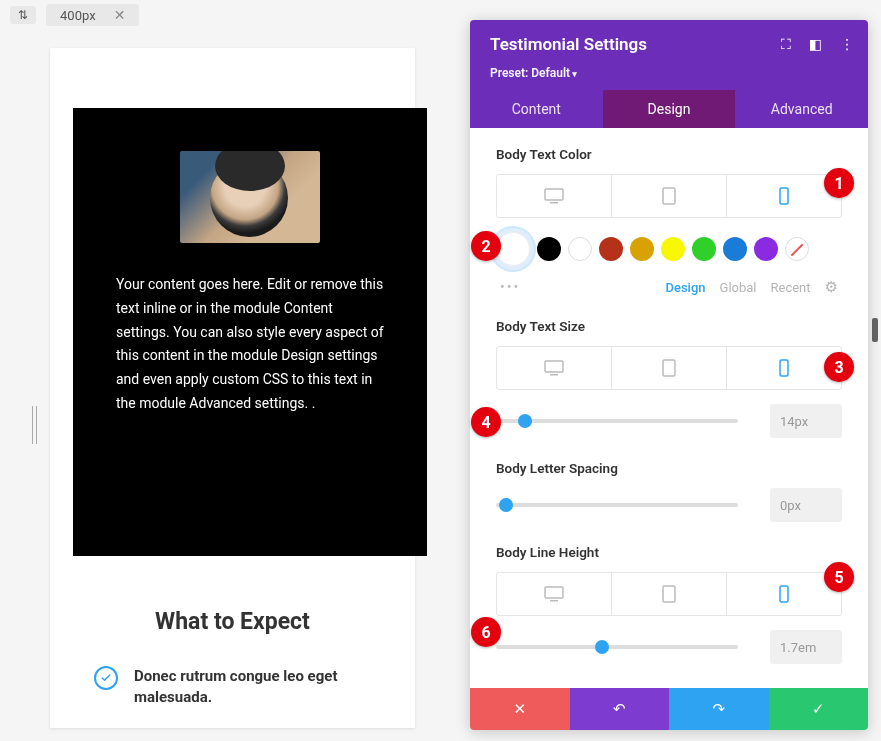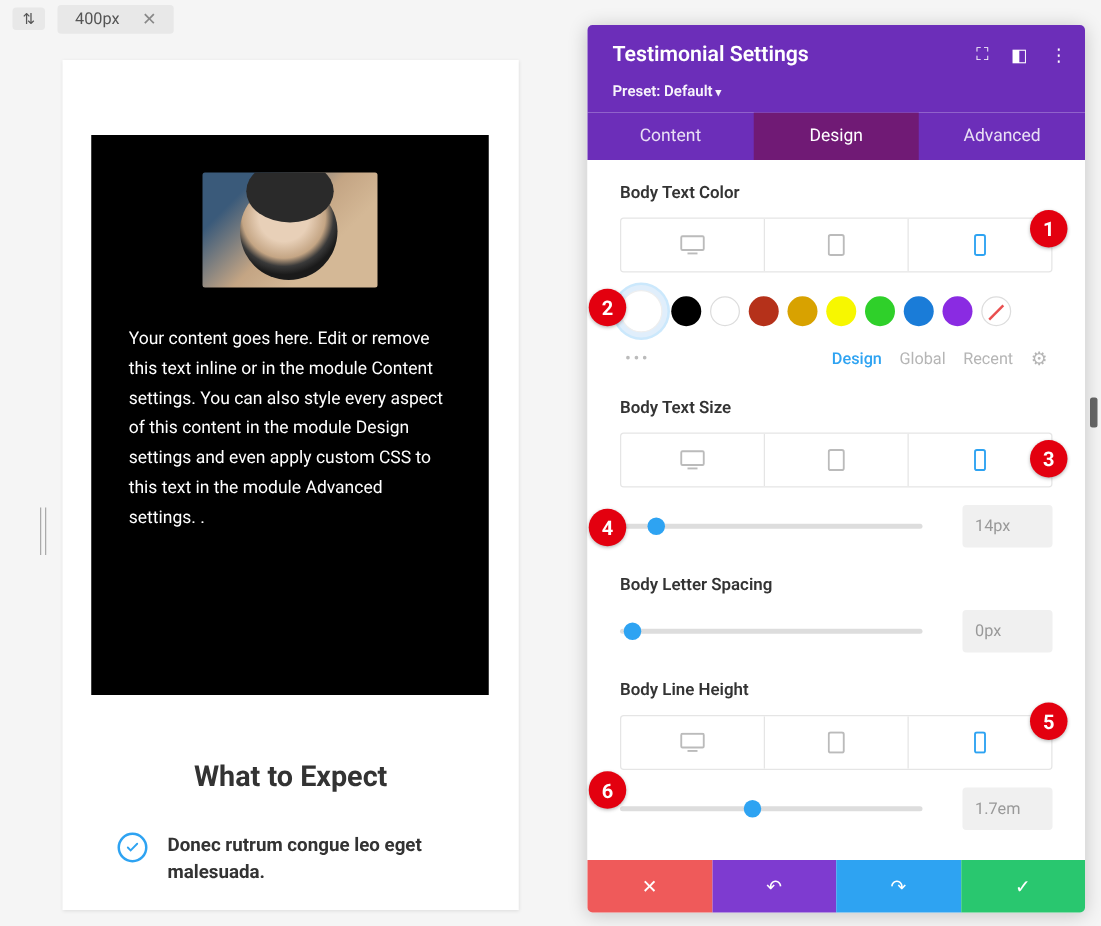--- a/index.html
+++ b/index.html
@@ -4,21 +4,21 @@
   <style>
     * { box-sizing: border-box; margin: 0; padding: 0; }
     body { font-family: -apple-system, BlinkMacSystemFont, "Segoe UI", Roboto, sans-serif; background: #f5f5f5; width: 881px; height: 741px; overflow: hidden; position: relative; }
     
     .top-toolbar { display: flex; align-items: center; padding: 0 10px; gap: 10px; height: 30px; }
     .px-input { background: #e8e8e8; border-radius: 3px; padding: 3px 14px; font-size: 13px; color: #555; display: flex; align-items: center; gap: 18px; text-align: center; }
     .px-input .close { color: #888; font-size: 14px; }
     .dropdown-arrows { background: #e8e8e8; border-radius: 3px; padding: 2px 8px; font-size: 12px; color:#555;}
     
     .preview-area { position: absolute; left: 50px; top: 48px; width: 365px; height: 680px; background: #fff; box-shadow: 0 1px 3px rgba(0,0,0,0.1); }
-    .testimonial-box { position: absolute; left: 23px; top: 60px; width: 318px; height: 448px; background: #000; color: #fff; padding: 30px; }
+    .testimonial-box { position: absolute; left: 23px; top: 60px; width: 354px; height: 448px; background: #000; color: #fff; padding: 43px; }
     .avatar { width: 140px; height: 92px; margin: 0 auto 30px; background: linear-gradient(135deg, #3a5a7a 20%, #c4a584 50%, #d4b896 70%); border-radius: 2px; position: relative; overflow: hidden; }
     .avatar::before { content:""; position:absolute; left:30px; top:8px; width:78px; height:78px; border-radius:50%; background: radial-gradient(circle at 45% 35%, #e8d0b8 30%, #c4a584 50%, #3a3a3a 60%, #1a1a1a 70%); }
     .avatar::after { content:""; position:absolute; left:35px; top:-10px; width:70px; height:50px; border-radius:50%; background:#2a2a2a; }
     .testimonial-text { font-size: 14px; line-height: 1.7em; color: #fff; }
     
     .section-title { position: absolute; top: 560px; left: 0; right: 0; text-align: center; font-size: 23px; font-weight: 700; color: #333; }
     
     .blurb { position: absolute; left: 44px; display: flex; align-items: flex-start; gap: 16px; }
     .blurb .check { width: 24px; height: 24px; border: 2px solid #2ea3f2; border-radius: 50%; display: flex; align-items: center; justify-content: center; flex-shrink: 0; }
     .blurb .check svg { width: 12px; height: 12px; }

